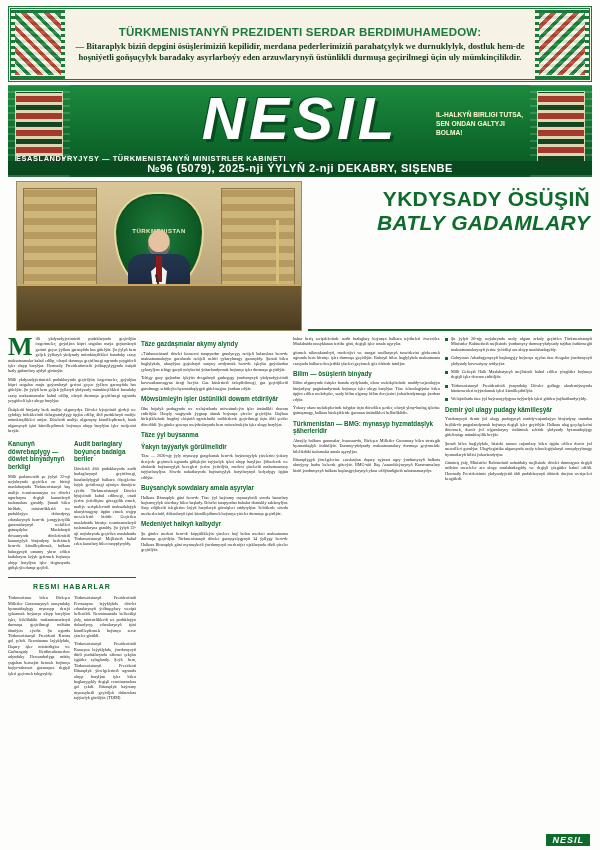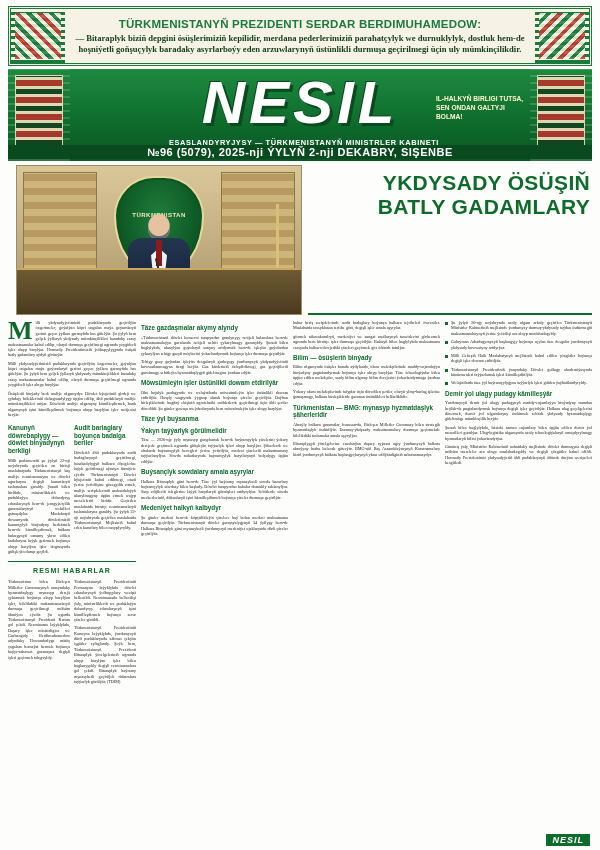--- a/index.html
+++ b/index.html
@@ -15,21 +15,21 @@
     box-sizing:border-box;
     background:#fdfdfb;
     padding:6px 8px 4px 8px;
   }
 
   
   .top-banner{
     position:relative;
     border:3px double #1b7a3a;
     background:#f6f3e6;
-    height:60px;
+    height:76px;
     box-sizing:border-box;
     display:flex;
     align-items:center;
     overflow:hidden;
   }
   .banner-side{
     width:54px;height:100%;
     flex:0 0 54px;
     background:
       repeating-linear-gradient(0deg,#1b7a3a 0 3px,#f6f3e6 3px 6px),
@@ -111,21 +111,20 @@
     width:90px;
     color:#fff7cc;
     font-size:6.6px;
     font-weight:bold;
     line-height:1.35;
     font-family:"Liberation Sans", sans-serif;
     text-align:left;
   }
   .mh-sub{
     position:absolute;left:8px;right:0;bottom:14px;
-    text-align:center;
     color:#fff;
     font-size:7.4px;
     letter-spacing:.6px;
     font-weight:bold;
     font-family:"Liberation Sans", sans-serif;
   }
   .mh-issue{
     position:absolute;left:0;right:0;bottom:2px;
     text-align:center;
     color:#ffffff;
@@ -225,21 +224,21 @@
   }
   .headline{
     color:#0e6b2c;
     font-family:"Liberation Sans", sans-serif;
     font-weight:bold;
     font-size:21px;
     line-height:1.15;
     text-align:right;
     letter-spacing:.3px;
   }
-  .headline .l2{display:block;}
+  .headline .l2{display:block;font-style:italic;}
 
   
   .body-cols{
     display:flex;
     gap:5px;
     margin-top:5px;
     height:588px;
   }
   .col{
     flex:1 1 0;

